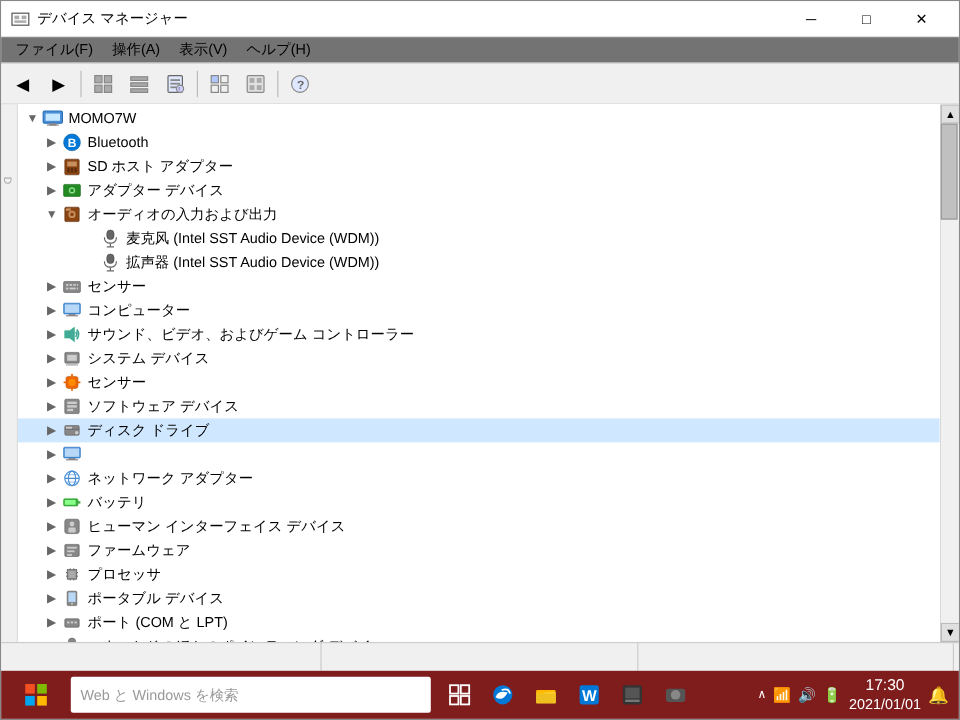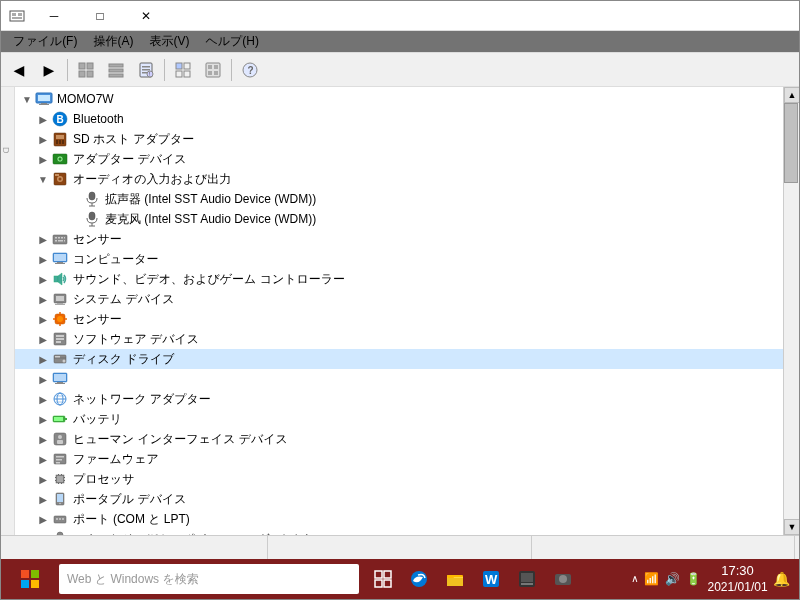--- a/index.html
+++ b/index.html
@@ -62,20 +62,21 @@
 
   <div class="title-bar">
     <span class="title-bar-icon">
       <svg width="16" height="16" viewBox="0 0 16 16">
         <rect x="1" y="3" width="14" height="10" fill="none" stroke="#555" stroke-width="1"></rect>
         <rect x="3" y="5" width="4" height="3" fill="#aaa"></rect>
         <rect x="9" y="5" width="4" height="3" fill="#aaa"></rect>
         <rect x="3" y="9" width="10" height="2" fill="#aaa"></rect>
       </svg>
     </span>
+    <span class="title-bar-text">デバイス マネージャー</span>
     <div class="title-bar-buttons">
       <button class="title-btn">─</button>
       <button class="title-btn">□</button>
       <button class="title-btn close">✕</button>
     </div>
   </div>
 
   <div class="menu-bar">
     <span class="menu-item">ファイル(F)</span>
     <span class="menu-item">操作(A)</span>
@@ -213,34 +214,34 @@
       <div class="tree-item" style="padding-left:52px;">
         <span class="expand-btn" style="opacity:0">▶</span>
         <span class="item-icon">
           <svg width="16" height="16" viewBox="0 0 16 16">
             <rect x="5" y="1" width="6" height="8" rx="3" fill="#666" stroke="#444" stroke-width="0.5"></rect>
             <path d="M3 7 Q3 12 8 12 Q13 12 13 7" fill="none" stroke="#666" stroke-width="1"></path>
             <line x1="8" y1="12" x2="8" y2="15" stroke="#666" stroke-width="1"></line>
             <line x1="5" y1="15" x2="11" y2="15" stroke="#666" stroke-width="1"></line>
           </svg>
         </span>
-        <span class="item-label">拡声器 (Intel SST Audio Device (WDM))</span>
+        <span class="item-label">麦克风 (Intel SST Audio Device (WDM))</span>
       </div>
 
       <div class="tree-item" style="padding-left:52px;">
         <span class="expand-btn" style="opacity:0">▶</span>
         <span class="item-icon">
           <svg width="16" height="16" viewBox="0 0 16 16">
             <rect x="5" y="1" width="6" height="8" rx="3" fill="#666" stroke="#444" stroke-width="0.5"></rect>
             <path d="M3 7 Q3 12 8 12 Q13 12 13 7" fill="none" stroke="#666" stroke-width="1"></path>
             <line x1="8" y1="12" x2="8" y2="15" stroke="#666" stroke-width="1"></line>
             <line x1="5" y1="15" x2="11" y2="15" stroke="#666" stroke-width="1"></line>
           </svg>
         </span>
-        <span class="item-label">麦克风 (Intel SST Audio Device (WDM))</span>
+        <span class="item-label">拡声器 (Intel SST Audio Device (WDM))</span>
       </div>
 
       <div class="tree-item" style="padding-left:20px;">
         <span class="expand-btn">▶</span>
         <span class="item-icon">
           <svg width="16" height="16" viewBox="0 0 16 16">
             <rect x="1" y="4" width="14" height="9" rx="1" fill="#888" stroke="#555" stroke-width="0.5"></rect>
             <rect x="3" y="6" width="2" height="1.5" fill="#ccc"></rect>
             <rect x="6" y="6" width="2" height="1.5" fill="#ccc"></rect>
             <rect x="9" y="6" width="2" height="1.5" fill="#ccc"></rect>

